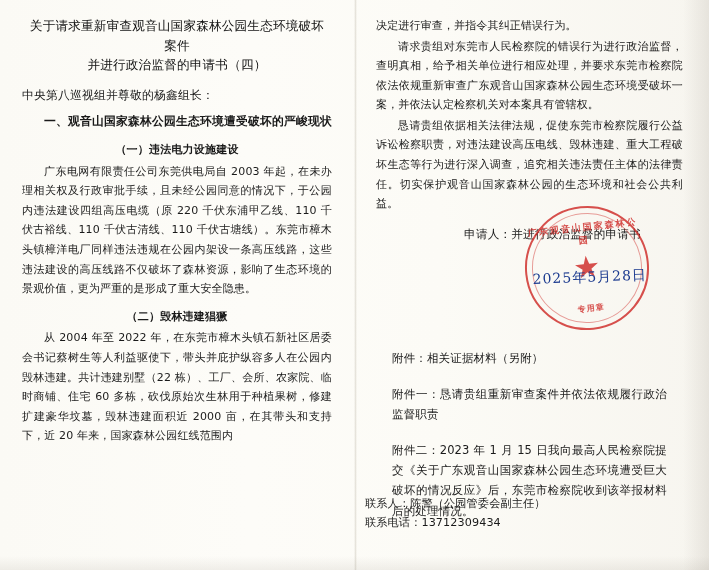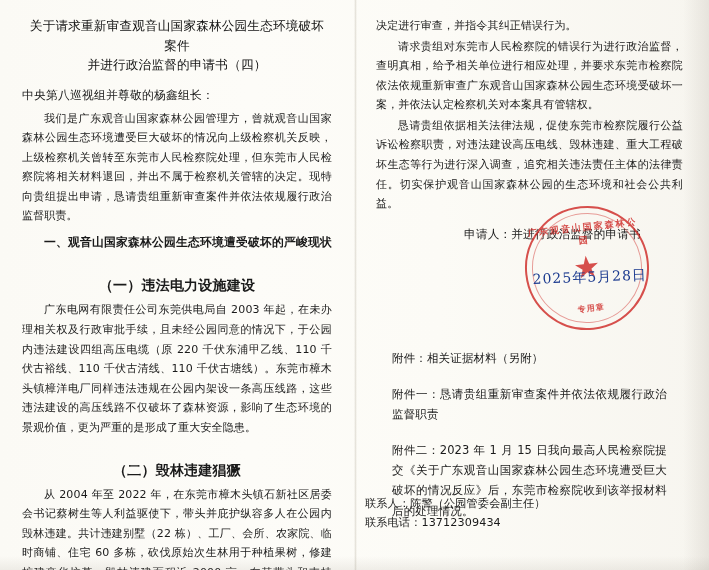--- a/index.html
+++ b/index.html
@@ -75,25 +75,25 @@
   }
   .h-section {
     font-size: 11.8px;
     font-weight: bold;
     line-height: 1.8;
     text-align: right;
     margin: 6px 0 2px 0;
     letter-spacing: 0.2px;
   }
   .h-sub {
-    font-size: 14px;
+    font-size: 11px;
     font-weight: bold;
     line-height: 1.8;
     text-align: center;
-    margin: 20px 0 2px 0;
+    margin: 8px 0 2px 0;
     letter-spacing: 0.2px;
   }
   
   .sign-block {
     margin-top: 10px;
     position: relative;
     height: 108px;
   }
   .sign-line {
     font-size: 11.6px;
@@ -201,21 +201,20 @@
   <div class="seam"></div>
 
   <div class="col col-left">
     <div class="title">
       <div>关于请求重新审查观音山国家森林公园生态环境破坏案件</div>
       <div>并进行政治监督的申请书（四）</div>
     </div>
 
     <div class="salutation">中央第八巡视组并尊敬的杨鑫组长：</div>
 
-    <p class="body">我们是广东观音山国家森林公园管理方，曾就观音山国家森林公园生态环境遭受巨大破坏的情况向上级检察机关反映，上级检察机关曾转至东莞市人民检察院处理，但东莞市人民检察院将相关材料退回，并出不属于检察机关管辖的决定。现特向贵组提出申请，恳请贵组重新审查案件并依法依规履行政治监督职责。</p>
 
     <div class="h-section">一、观音山国家森林公园生态环境遭受破坏的严峻现状</div>
 
     <div class="h-sub">（一）违法电力设施建设</div>
     <p class="body">广东电网有限责任公司东莞供电局自 2003 年起，在未办理相关权及行政审批手续，且未经公园同意的情况下，于公园内违法建设四组高压电缆（原 220 千伏东浦甲乙线、110 千伏古裕线、110 千伏古清线、110 千伏古塘线）。东莞市樟木头镇樟洋电厂同样违法违规在公园内架设一条高压线路，这些违法建设的高压线路不仅破坏了森林资源，影响了生态环境的景观价值，更为严重的是形成了重大安全隐患。</p>
 
     <div class="h-sub">（二）毁林违建猖獗</div>
     <p class="body">从 2004 年至 2022 年，在东莞市樟木头镇石新社区居委会书记蔡树生等人利益驱使下，带头并庇护纵容多人在公园内毁林违建。共计违建别墅（22 栋）、工厂、会所、农家院、临时商铺、住宅 60 多栋，砍伐原始次生林用于种植果树，修建扩建豪华坟墓，毁林违建面积近 2000 亩，在其带头和支持下，近 20 年来，国家森林公园红线范围内</p>
 
   </div>

